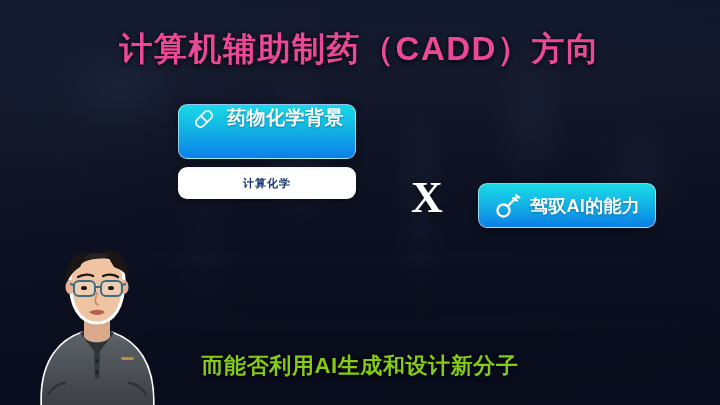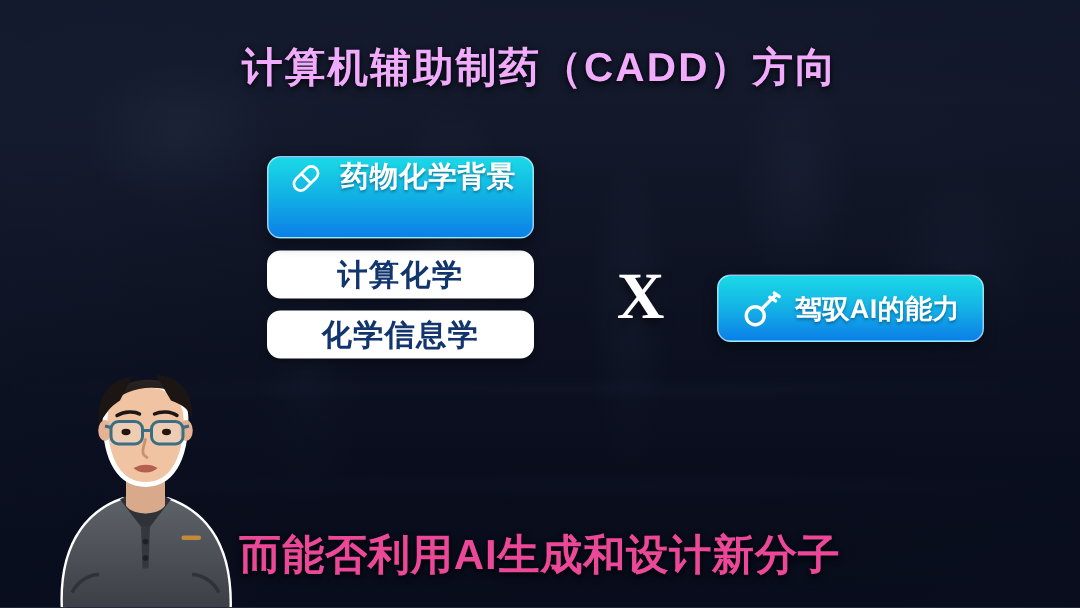--- a/index.html
+++ b/index.html
@@ -57,22 +57,22 @@
     background: linear-gradient(180deg, rgba(32,40,66,.55), rgba(20,27,52,.72));
     mix-blend-mode: multiply;
   }
 
   
   .title {
     position: absolute;
     top: 27px;
     left: 0; right: 0;
     text-align: center;
-    color: #f0abfc;
-    font-size: 27px;
+    color: #ec4899;
+    font-size: 33px;
     font-weight: bold;
     letter-spacing: 1.5px;
     text-shadow: 0 2px 5px rgba(0,0,0,.75), 0 0 2px rgba(0,0,0,.6);
     font-family: "Liberation Sans", "DejaVu Sans", sans-serif;
   }
 
   
   .left-col {
     position: absolute;
     left: 178px;
@@ -105,21 +105,21 @@
     margin-top: 8px;
     border-radius: 9px;
     background: #ffffff;
     box-shadow: 0 2px 6px rgba(0,0,0,.42);
     display: flex;
     align-items: center;
     justify-content: center;
   }
   .pill-white .label {
     color: #12356e;
-    font-size: 20px;
+    font-size: 11px;
     font-weight: bold;
     letter-spacing: 1px;
   }
 
   
   .operator {
     position: absolute;
     left: 398px;
     top: 176px;
     width: 58px;
@@ -156,22 +156,22 @@
     letter-spacing: .3px;
     text-shadow: 0 1px 2px rgba(0,40,80,.45);
   }
 
   
   .caption {
     position: absolute;
     left: 0; right: 0;
     top: 351px;
     text-align: center;
-    color: #ec4899;
-    font-size: 28px;
+    color: #84cc16;
+    font-size: 22px;
     font-weight: bold;
     letter-spacing: .6px;
     text-shadow: 0 2px 5px rgba(0,0,0,.8), 0 0 2px rgba(0,0,0,.7);
   }
 
   
   .presenter {
     position: absolute;
     left: 8px;
     bottom: 0;
@@ -202,23 +202,20 @@
             <rect x="4.5" y="9.5" width="19" height="9" rx="4.5" ry="4.5" fill="none" stroke="#ffffff" stroke-width="1.8"></rect>
             <line x1="14" y1="9.5" x2="14" y2="18.5" stroke="#ffffff" stroke-width="1.8"></line>
           </g>
         </svg>
       </span>
       <span class="label">药物化学背景</span>
     </div>
 
     <div class="pill-white">
       <span class="label">计算化学</span>
-    </div>
-    <div class="pill-white">
-      <span class="label">化学信息学</span>
     </div>
   </div>
 
   <div class="operator">X</div>
 
   <div class="pill-secondary">
     <span class="icon">
       <svg class="icon-svg" width="28" height="28" viewBox="0 0 28 28">
         <circle cx="9.5" cy="18.5" r="6" fill="none" stroke="#ffffff" stroke-width="2.3"></circle>
         <line x1="13.6" y1="14.2" x2="23.2" y2="4.6" stroke="#ffffff" stroke-width="2.3" stroke-linecap="round"></line>

